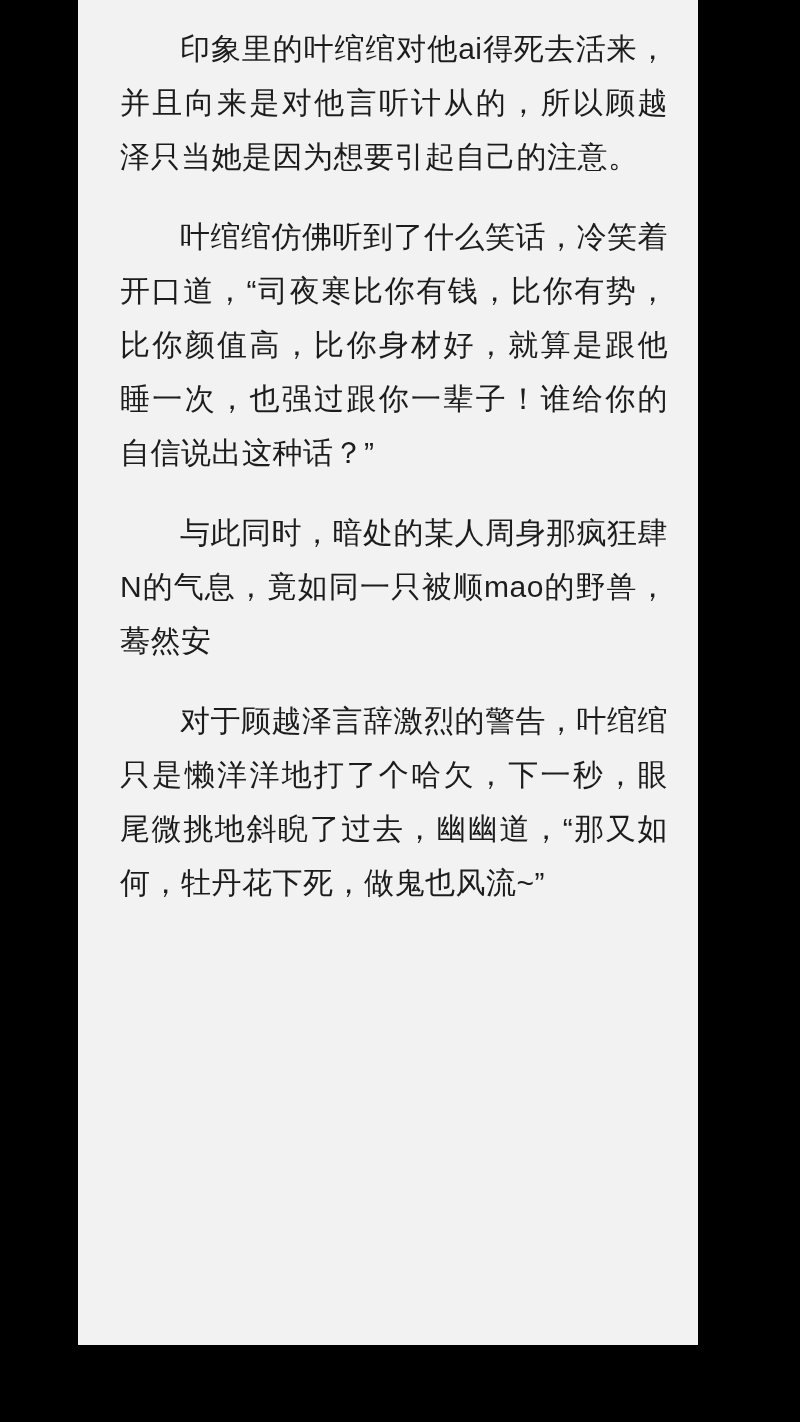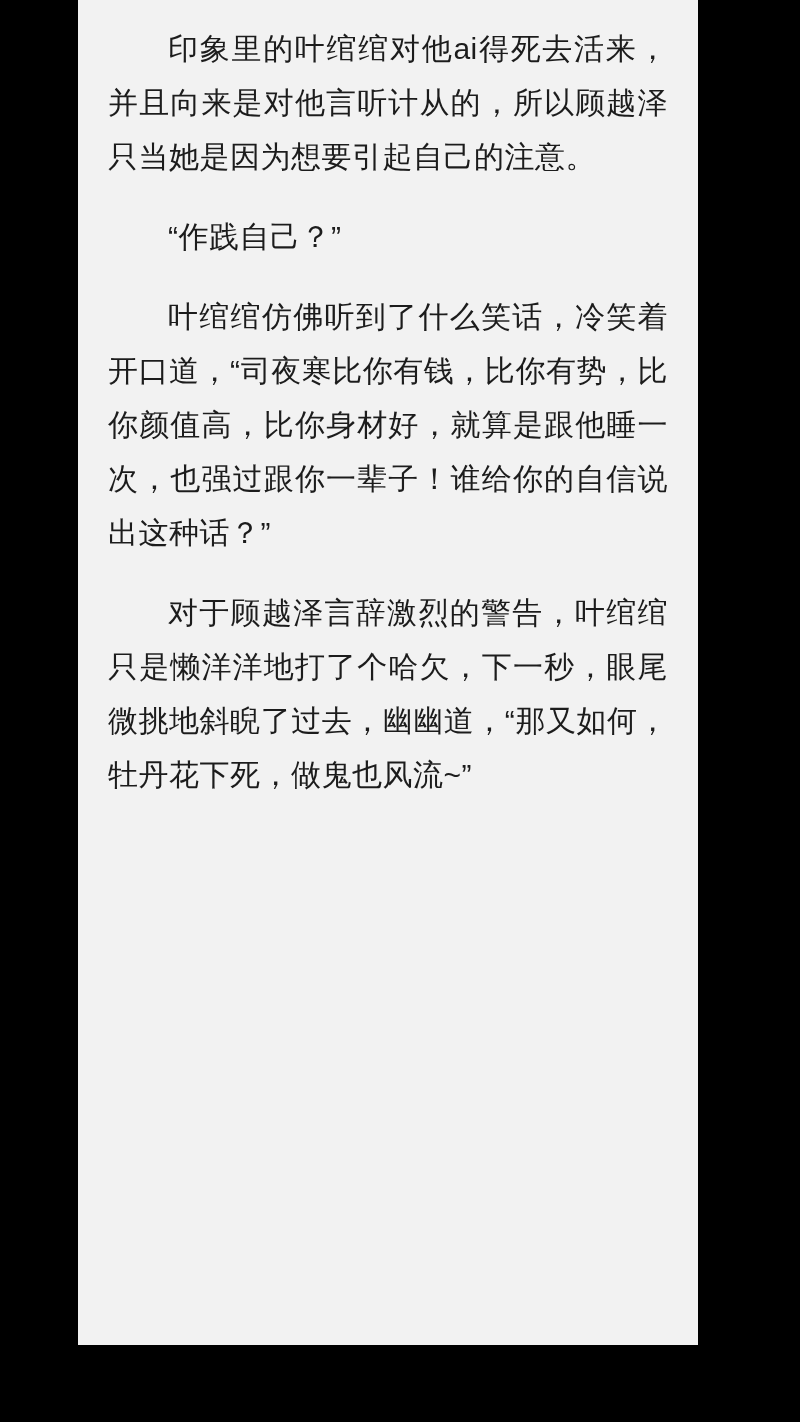--- a/index.html
+++ b/index.html
@@ -15,20 +15,21 @@
   }
   .page-frame {
     position: absolute;
     left: 78px;
     top: 0;
     width: 620px;
     height: 1345px;
     background: #f2f2f2;
     box-sizing: border-box;
     overflow: hidden;
+    padding-left: 12px;
   }
   .reader-body {
     padding: 22px 30px 10px 30px;
   }
   .para {
     font-size: 30px;
     line-height: 54px;
     color: #1c1c1c;
     margin: 0 0 26px 0;
     text-indent: 60px;
@@ -40,17 +41,17 @@
   .para:last-child {
     margin-bottom: 0;
   }
 </style>
 </head>
 <body>
 
 <div class="page-frame">
   <div class="reader-body">
     <p class="para">印象里的叶绾绾对他ai得死去活来，并且向来是对他言听计从的，所以顾越泽只当她是因为想要引起自己的注意。</p>
-    <p class="para">“作践自己？”</p>
     <p class="para">叶绾绾仿佛听到了什么笑话，冷笑着开口道，“司夜寒比你有钱，比你有势，比你颜值高，比你身材好，就算是跟他睡一次，也强过跟你一辈子！谁给你的自信说出这种话？”</p>
+    <p class="para">与此同时，暗处的某人周身那疯狂肆N的气息，竟如同一只被顺mao的野兽，蓦然安</p>
     <p class="para">对于顾越泽言辞激烈的警告，叶绾绾只是懒洋洋地打了个哈欠，下一秒，眼尾微挑地斜睨了过去，幽幽道，“那又如何，牡丹花下死，做鬼也风流~”</p>
   </div>
 </div>
 
 </body></html>

